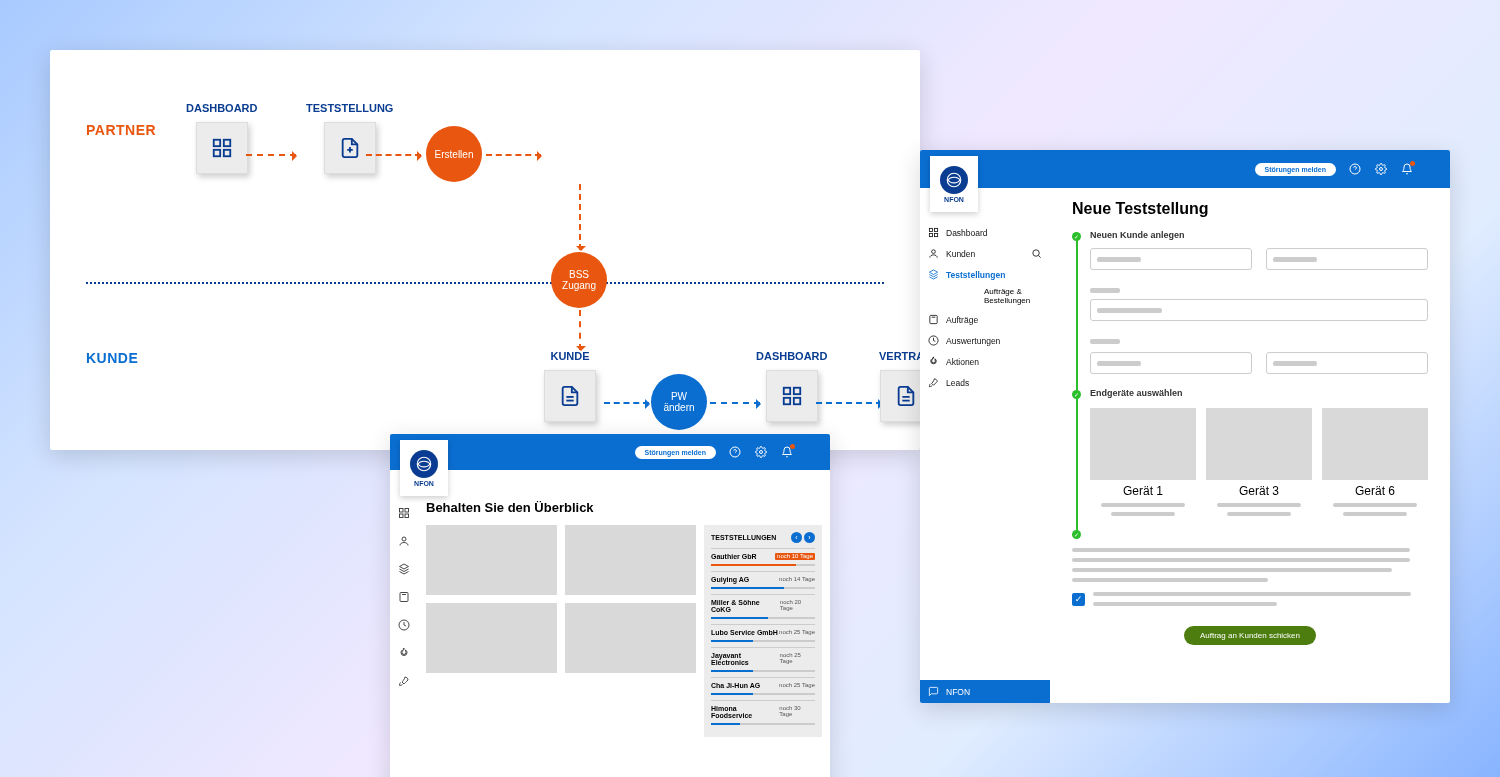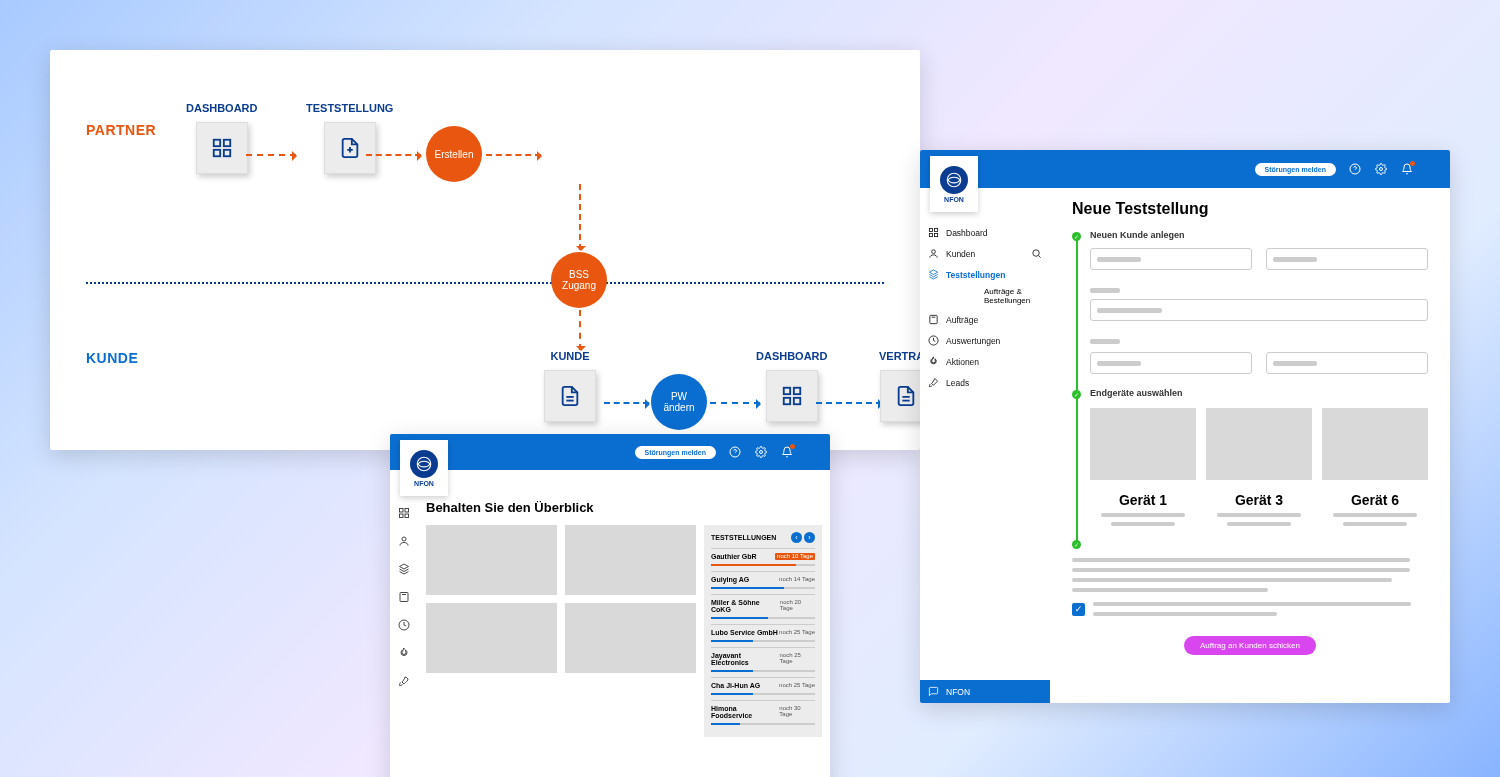--- a/index.html
+++ b/index.html
@@ -194,35 +194,35 @@
   .field .placeholder-bar {
     height: 5px; background: #ccc; border-radius: 2px; width: 30%;
   }
   .field-row.single .field { flex: 1; }
   .sep { height: 18px; }
 
   .devices { display: flex; gap: 10px; margin-top: 10px; }
   .device { flex: 1; display: flex; flex-direction: column; align-items: center; }
   .device-img { width: 100%; height: 72px; background: #d9d9d9; }
   .device.selected .device-img { outline: 1.5px solid #0a6ed1; }
-  .device-name { font-size: 14px; font-weight: 700; margin-top: 12px; }
+  .device-name { font-size: 12px; font-weight: 400; margin-top: 4px; }
   .device.selected .device-name { color: #0a6ed1; }
   .desc-line { height: 4px; background: #ccc; border-radius: 2px; margin-top: 5px; }
   .desc-line.w80 { width: 80%; } .desc-line.w60 { width: 60%; }
 
   .para-line { height: 4px; background: #ccc; border-radius: 2px; margin-top: 6px; }
   .para-line.w95 { width: 95%; } .para-line.w90 { width: 90%; } .para-line.w55 { width: 55%; }
   .chk-row { display: flex; align-items: center; gap: 8px; margin-top: 10px; }
   .chk {
     width: 13px; height: 13px; background: #0a6ed1; border-radius: 2px;
     display: flex; align-items: center; justify-content: center; color: #fff; font-size: 9px;
   }
   .submit-row { text-align: center; margin-top: 18px; }
   .submit-btn {
-    background: #d946ef; color: #fff; border-radius: 12px;
+    background: #4d7c0f; color: #fff; border-radius: 12px;
     padding: 5px 16px; font-size: 8px;
   }
 </style>
 </head>
 <body>
 
 <div class="panel" id="flow-panel">
   <div class="flow">
     <div class="swimlane-label lane-partner">PARTNER</div>
     <div class="swimlane-label lane-kunde">KUNDE</div>

